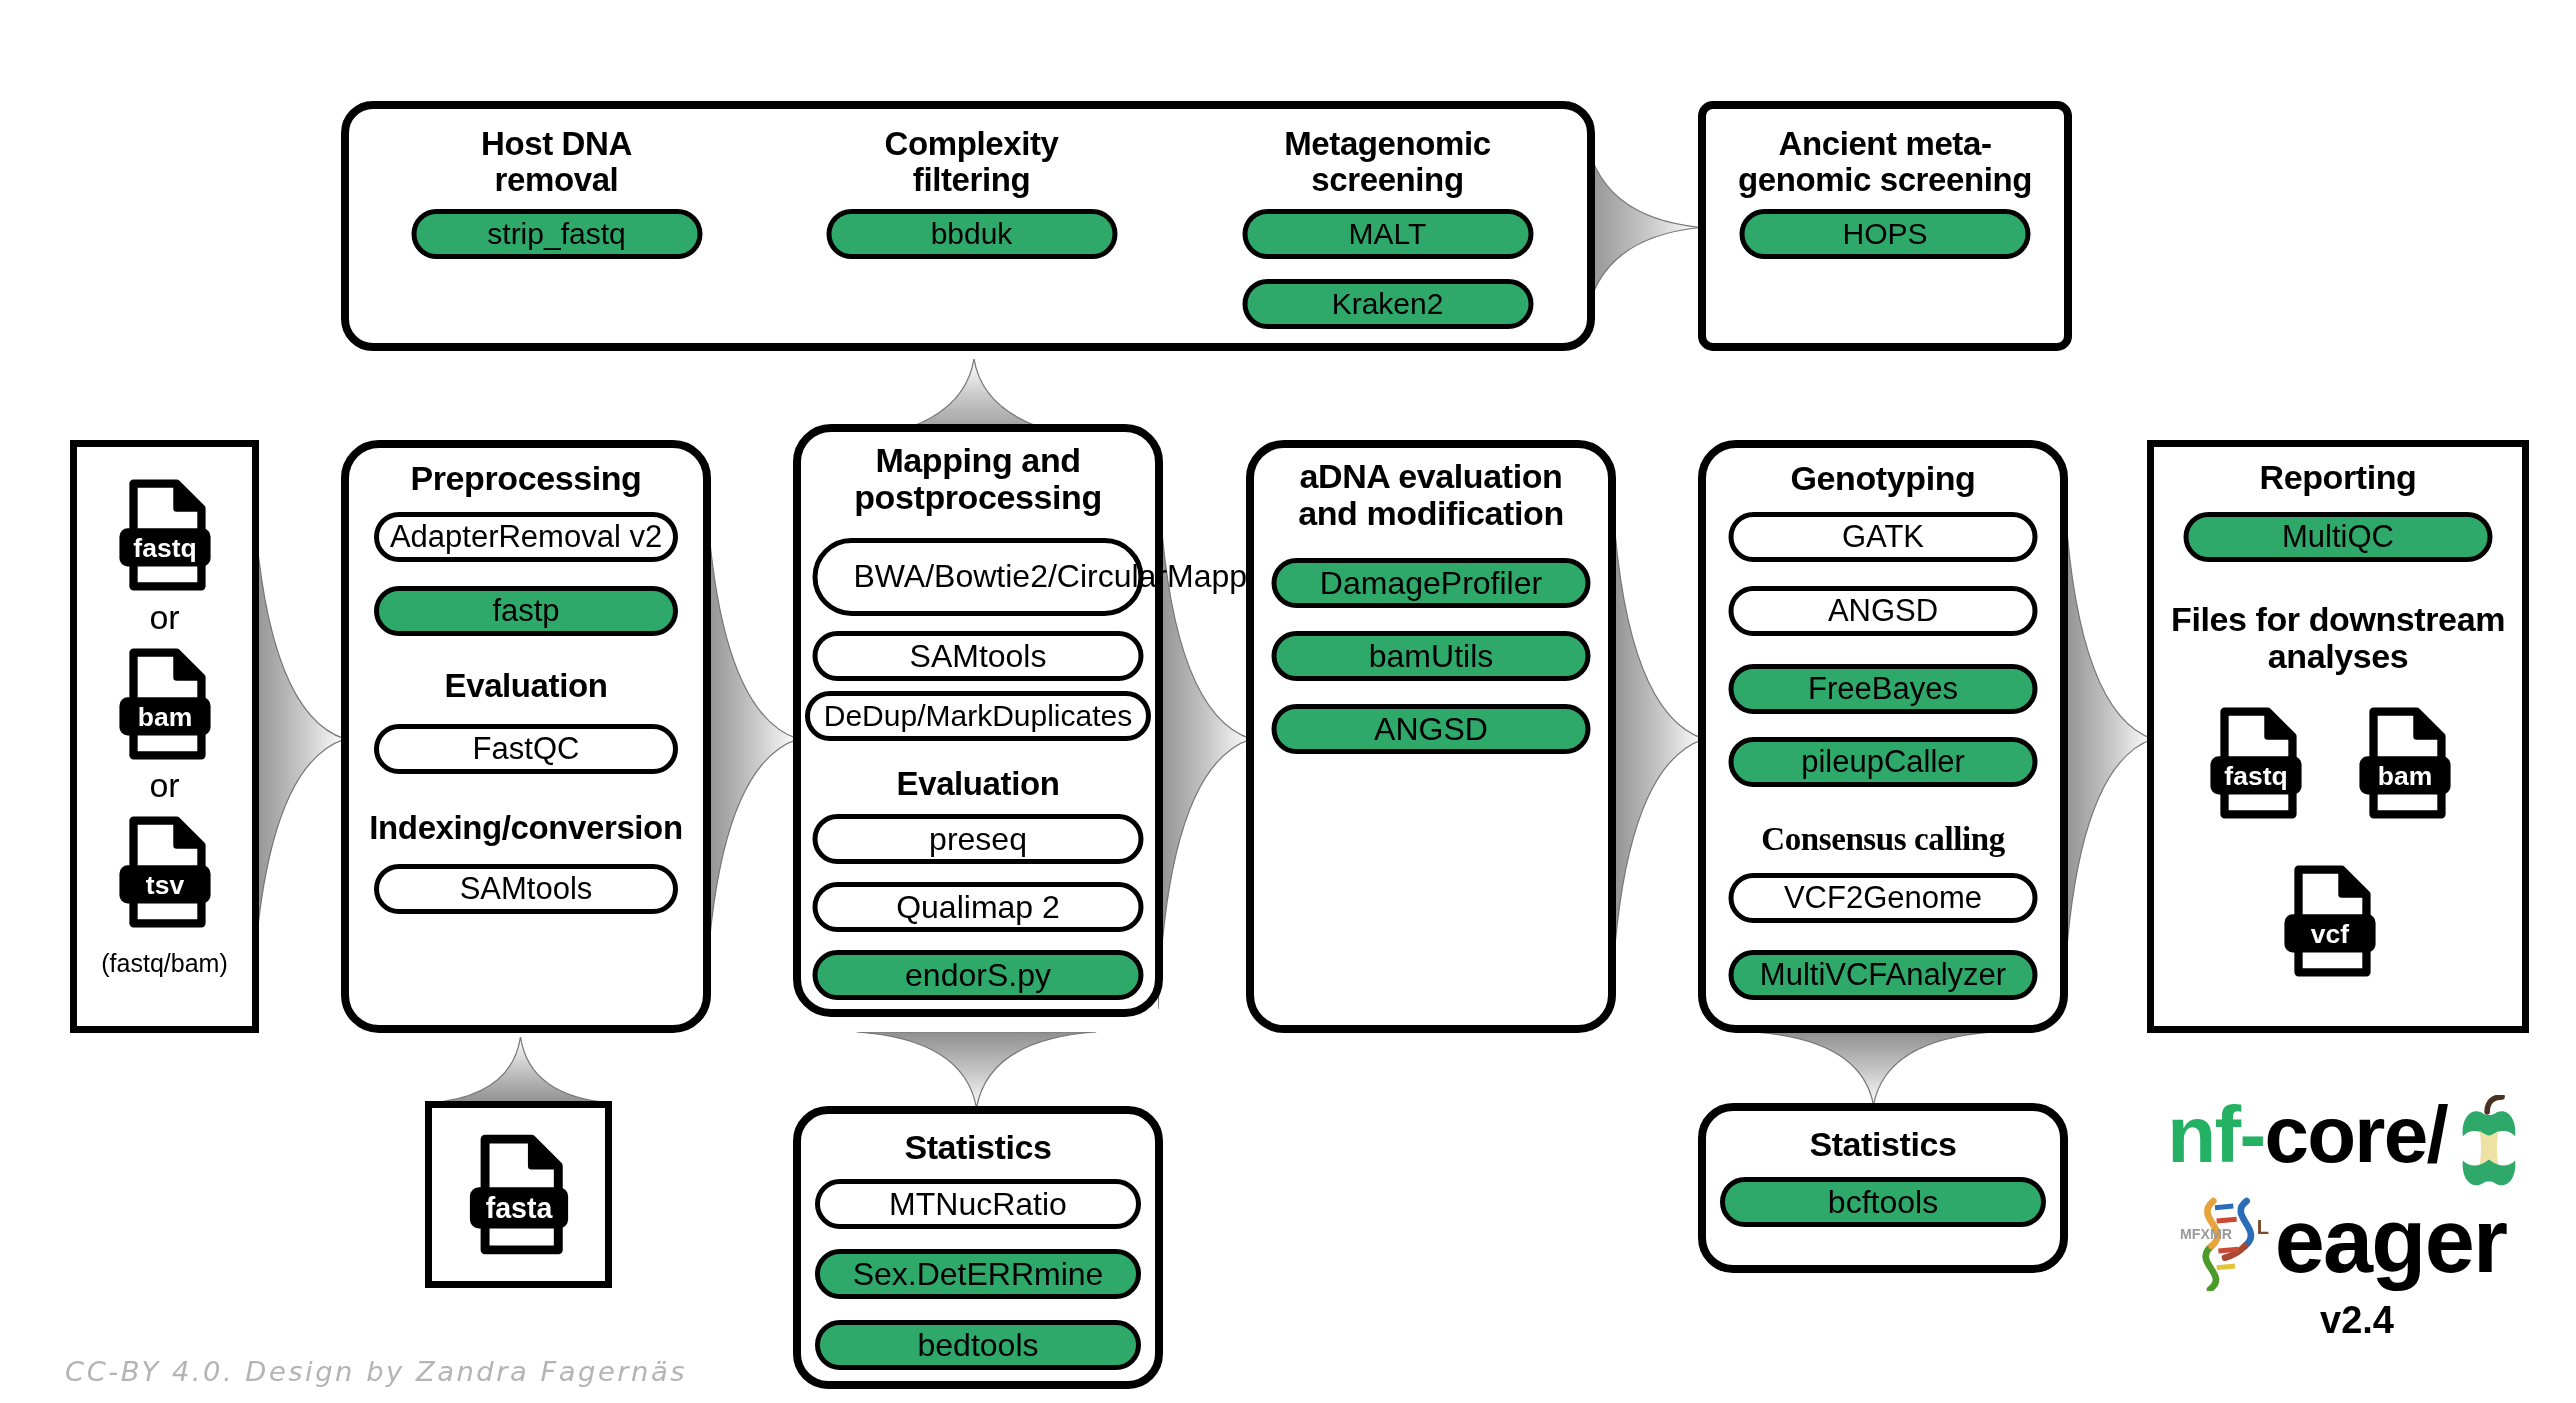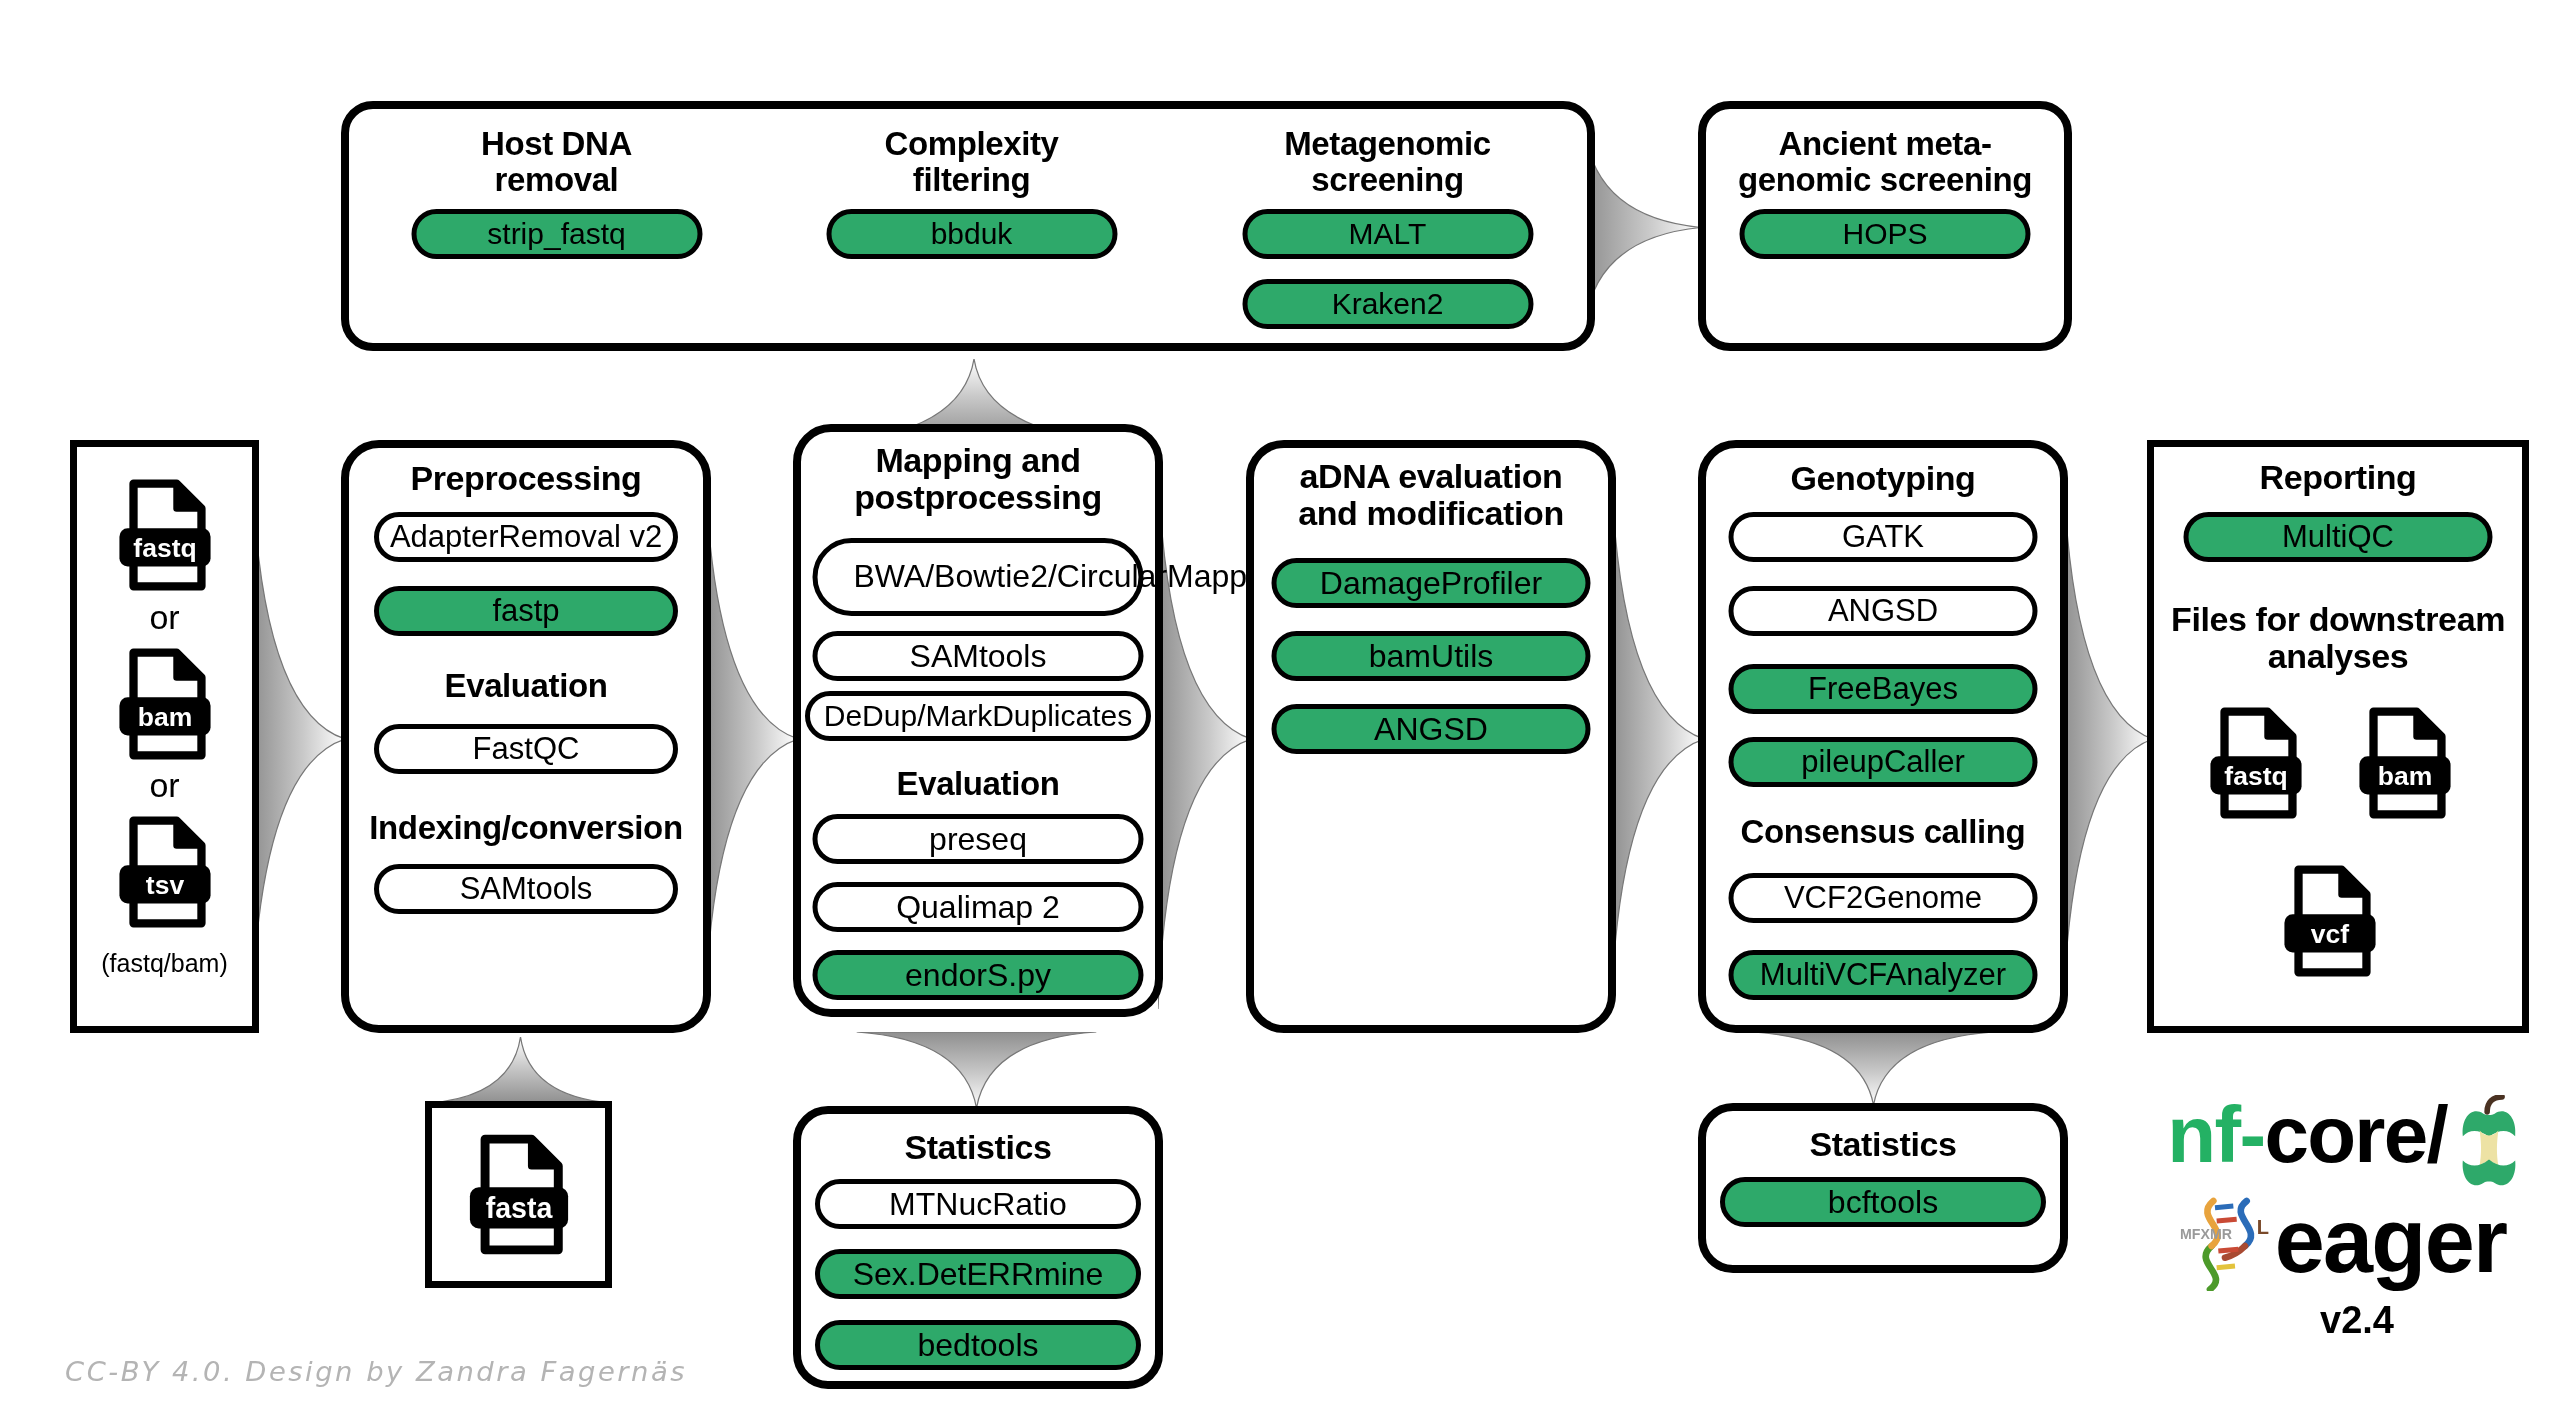--- a/index.html
+++ b/index.html
@@ -128,21 +128,21 @@
       <div class="btitle" style="top:16.6px;width:266px;font-size:33px;">Metagenomic screening</div>
       <div class="pill green p-scr" style="top:100px;">
           <span>MALT</span>
         </div>
       <div class="pill green p-scr" style="top:170px;">
           <span>Kraken2</span>
         </div>
     </div>
   </div>
 
-  <div class="box" style="left:1698px;top:101px;width:374px;height:250px;border-radius:32px;padding-left:32px;">
+  <div class="box" style="left:1698px;top:101px;width:374px;height:250px;border-radius:15px;padding-left:32px;">
     <div class="btitle" style="top:16.6px;width:311px;font-size:33px;">Ancient meta-genomic screening</div>
     <div class="pill green p-scr" style="top:100px;">
         <span>HOPS</span>
       </div>
   </div>
 
   <div class="box square" style="left:70px;top:440px;width:189px;height:593px;">
     <svg class="ficon" style="left:50%;transform:translateX(-50%);top:30px" width="100" height="116" viewBox="0 0 120 140">
       <path d="M22 8 H74 L104 38 V132 H22 Z" fill="#fff" stroke="#000" stroke-width="10" stroke-linejoin="round"></path>
       <path d="M74 8 V38 H104 Z" fill="#000" stroke="#000" stroke-width="8" stroke-linejoin="round"></path>
@@ -227,21 +227,21 @@
       </div>
     <div class="pill p-gen" style="top:138px;">
         <span>ANGSD</span>
       </div>
     <div class="pill green p-gen" style="top:216px;">
         <span>FreeBayes</span>
       </div>
     <div class="pill green p-gen" style="top:289px;">
         <span>pileupCaller</span>
       </div>
-    <div class="bheading" style="top:365px;">Consensus calling</div>
+    <div class="bheading" style="top:373px;font-family:Liberation Serif, serif;">Consensus calling</div>
     <div class="pill p-gen" style="top:425px;">
         <span>VCF2Genome</span>
       </div>
     <div class="pill green p-gen" style="top:502px;">
         <span>MultiVCFAnalyzer</span>
       </div>
   </div>
 
   <div class="box square" style="left:2147px;top:440px;width:382px;height:593px;">
     <div class="btitle" style="top:11.6px;width:349px;">Reporting</div>

